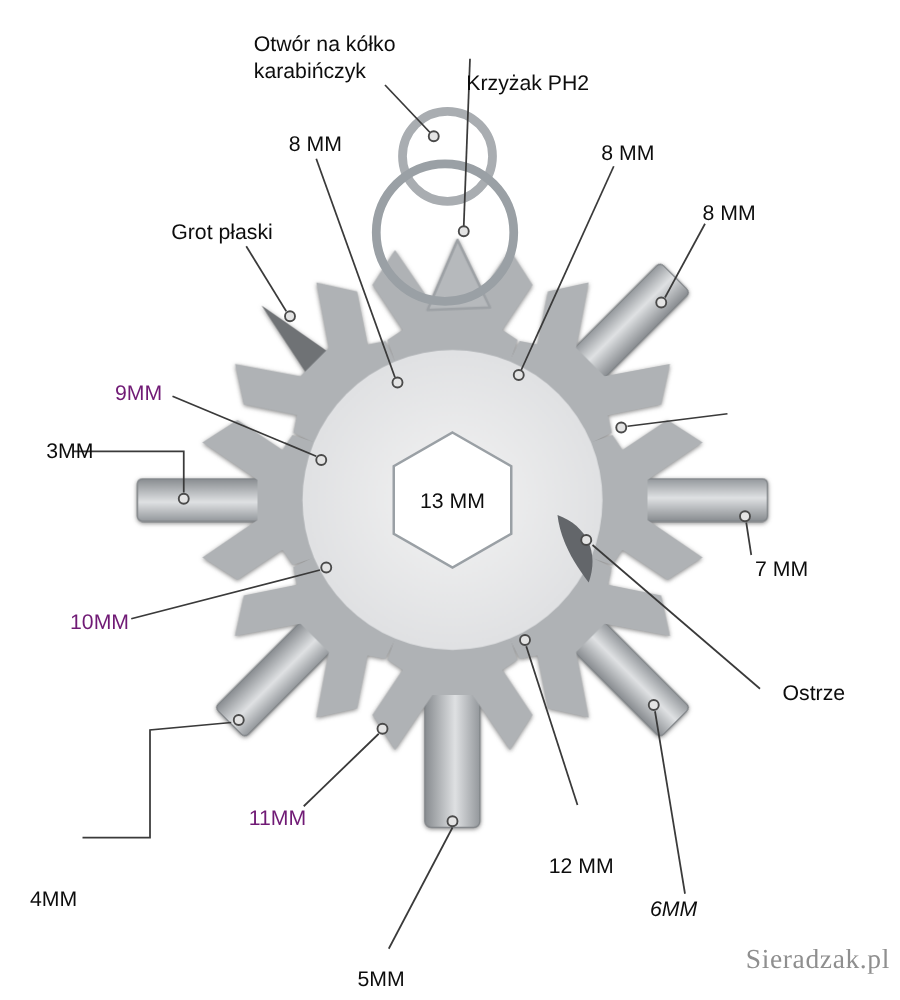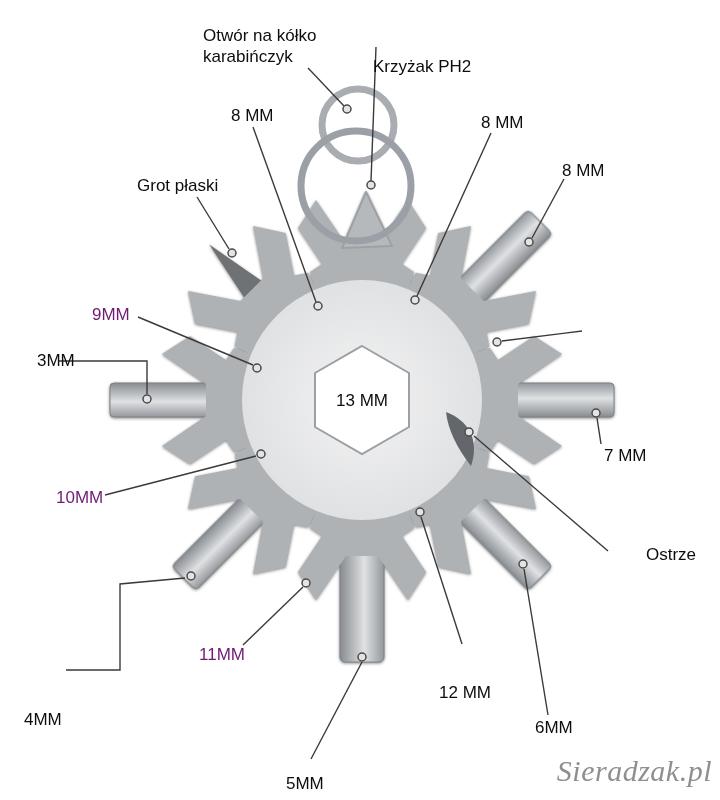--- a/index.html
+++ b/index.html
@@ -21,24 +21,23 @@
     white-space: nowrap;
   }
   .lbl.wrap { white-space: normal; }
   .lbl.muted { color: #701a75; }
   .lbl.center13 { width: 80px; text-align: center; }
   .watermark {
     position: absolute;
     right: 8px;
     top: 754px;
     font-family: "Liberation Serif", serif;
-    font-size: 30px;
+    font-size: 22px;
     color: #8f8f8f;
     letter-spacing: 0.5px;
-    font-style: italic;
   }
 </style>
 </head>
 <body>
 
 <div class="stage">
 
   <svg width="720" height="800" viewBox="0 0 720 800">
     <defs>
       <radialGradient id="steel" gradientUnits="userSpaceOnUse" cx="362" cy="400" r="240">
@@ -147,21 +146,21 @@
   <div class="lbl" style="left:373px; top:22px;margin-top:35px;">Krzyżak PH2</div>
   <div class="lbl" style="left:231px; top:106px;">8 MM</div>
   <div class="lbl" style="left:481px; top:113px;">8 MM</div>
   <div class="lbl" style="left:562px; top:161px;">8 MM</div>
   <div class="lbl" style="left:137px; top:176px;">Grot płaski</div>
   <div class="lbl muted" style="left:92px; top:305px;">9MM</div>
   <div class="lbl" style="left:15px; top:351px;margin-left:22px;">3MM</div>
   <div class="lbl center13" style="left:322px; top:391px;text-align:center;">13 MM</div>
   <div class="lbl" style="left:588px; top:446px;margin-left:16px;">7 MM</div>
   <div class="lbl muted" style="left:56px; top:488px;">10MM</div>
-  <div class="lbl" style="left:646px; top:545px;">Ostrze</div>
+  <div class="lbl" style="left:626px; top:545px;">Ostrze</div>
   <div class="lbl" style="left:24px; top:662px;margin-top:48px;">4MM</div>
   <div class="lbl muted" style="left:199px; top:645px;">11MM</div>
   <div class="lbl" style="left:439px; top:683px;">12 MM</div>
-  <div class="lbl" style="left:535px; top:718px;">6MM</div>
+  <div class="lbl" style="left:520px; top:718px;font-style:italic;">6MM</div>
   <div class="lbl" style="left:286px; top:774px;text-align:center;">5MM</div>
 
   <div class="watermark">Sieradzak.pl</div>
 </div>
 
 </body></html>

